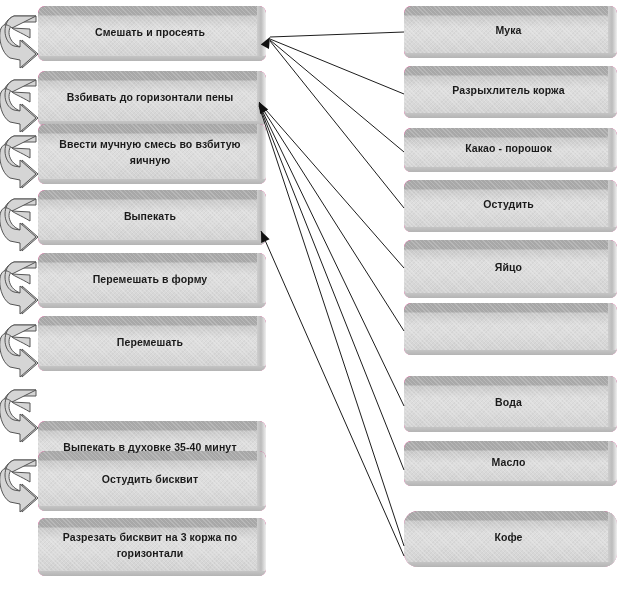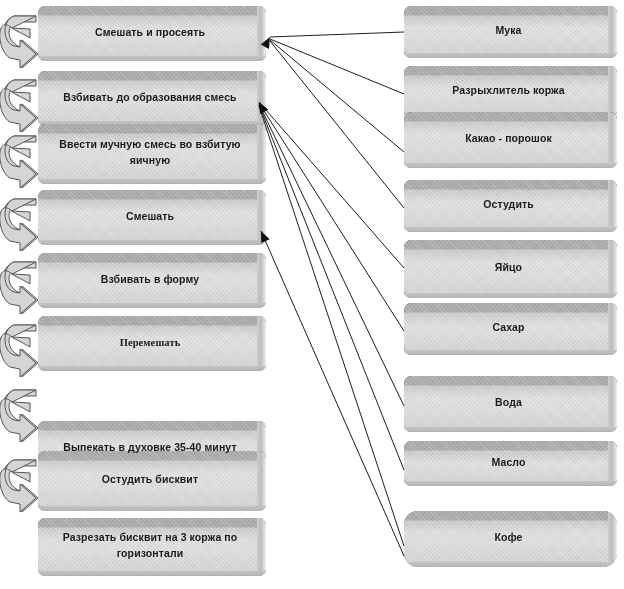--- a/index.html
+++ b/index.html
@@ -12,21 +12,21 @@
     position:relative;
   }
   #diagram{
     position:absolute;left:0;top:0;width:624px;height:589px;
   }
 
   
   .box{
     position:absolute;
     box-sizing:border-box;
-    background:#15803d;
+    background:#ec4899;
     border-radius:7px;
     overflow:hidden;
   }
   .box .face{
     position:absolute;left:0;top:0;right:0;bottom:0;
     border-radius:7px;
     background:
       linear-gradient(180deg,
         #a8a8a8 0px, #a9a9a9 9px,
         #c9c9c9 10px, #dedede 22px,
@@ -290,44 +290,44 @@
         <div class="tex"></div>
         <div class="edge"></div>
         <div class="lip"></div>
         <div class="label">Смешать и просеять</div>
       </div>
       <div class="box" style="left: 38px; top: 71px; width: 228px; height: 55px;">
         <div class="face"></div>
         <div class="tex"></div>
         <div class="edge"></div>
         <div class="lip"></div>
-        <div class="label">Взбивать до образования смесь</div>
+        <div class="label">Взбивать до горизонтали пены</div>
       </div>
       <div class="box two-line" style="left: 38px; top: 124px; width: 228px; height: 60px;">
         <div class="face"></div>
         <div class="tex"></div>
         <div class="edge"></div>
         <div class="lip"></div>
         <div class="label">Ввести мучную смесь во взбитую яичную</div>
       </div>
       <div class="box" style="left: 38px; top: 190px; width: 228px; height: 55px;">
         <div class="face"></div>
         <div class="tex"></div>
         <div class="edge"></div>
         <div class="lip"></div>
-        <div class="label">Смешать</div>
+        <div class="label">Выпекать</div>
       </div>
       <div class="box" style="left: 38px; top: 253px; width: 228px; height: 55px;">
         <div class="face"></div>
         <div class="tex"></div>
         <div class="edge"></div>
         <div class="lip"></div>
-        <div class="label">Взбивать в форму</div>
-      </div>
-      <div class="box" style="left: 38px; top: 316px; width: 228px; height: 55px; font-family: Liberation Serif, serif;">
+        <div class="label">Перемешать в форму</div>
+      </div>
+      <div class="box" style="left: 38px; top: 316px; width: 228px; height: 55px;">
         <div class="face"></div>
         <div class="tex"></div>
         <div class="edge"></div>
         <div class="lip"></div>
         <div class="label">Перемешать</div>
       </div>
       <div class="box" style="left: 38px; top: 381px; width: 228px; height: 55px; margin-top: 40px;">
         <div class="face"></div>
         <div class="tex"></div>
         <div class="edge"></div>
@@ -358,21 +358,21 @@
         <div class="lip"></div>
         <div class="label">Мука</div>
       </div>
       <div class="box" style="left: 404px; top: 66px; width: 213px; height: 52px;">
         <div class="face"></div>
         <div class="tex"></div>
         <div class="edge"></div>
         <div class="lip"></div>
         <div class="label">Разрыхлитель коржа</div>
       </div>
-      <div class="box" style="left: 404px; top: 112px; width: 213px; height: 56px;">
+      <div class="box" style="left: 404px; top: 128px; width: 213px; height: 44px;">
         <div class="face"></div>
         <div class="tex"></div>
         <div class="edge"></div>
         <div class="lip"></div>
         <div class="label">Какао - порошок</div>
       </div>
       <div class="box" style="left: 404px; top: 180px; width: 213px; height: 52px;">
         <div class="face"></div>
         <div class="tex"></div>
         <div class="edge"></div>
@@ -384,21 +384,20 @@
         <div class="tex"></div>
         <div class="edge"></div>
         <div class="lip"></div>
         <div class="label">Яйцо</div>
       </div>
       <div class="box" style="left: 404px; top: 303px; width: 213px; height: 52px;">
         <div class="face"></div>
         <div class="tex"></div>
         <div class="edge"></div>
         <div class="lip"></div>
-        <div class="label">Сахар</div>
       </div>
       <div class="box" style="left: 404px; top: 376px; width: 213px; height: 56px;">
         <div class="face"></div>
         <div class="tex"></div>
         <div class="edge"></div>
         <div class="lip"></div>
         <div class="label">Вода</div>
       </div>
       <div class="box" style="left: 404px; top: 441px; width: 213px; height: 45px;">
         <div class="face"></div>

